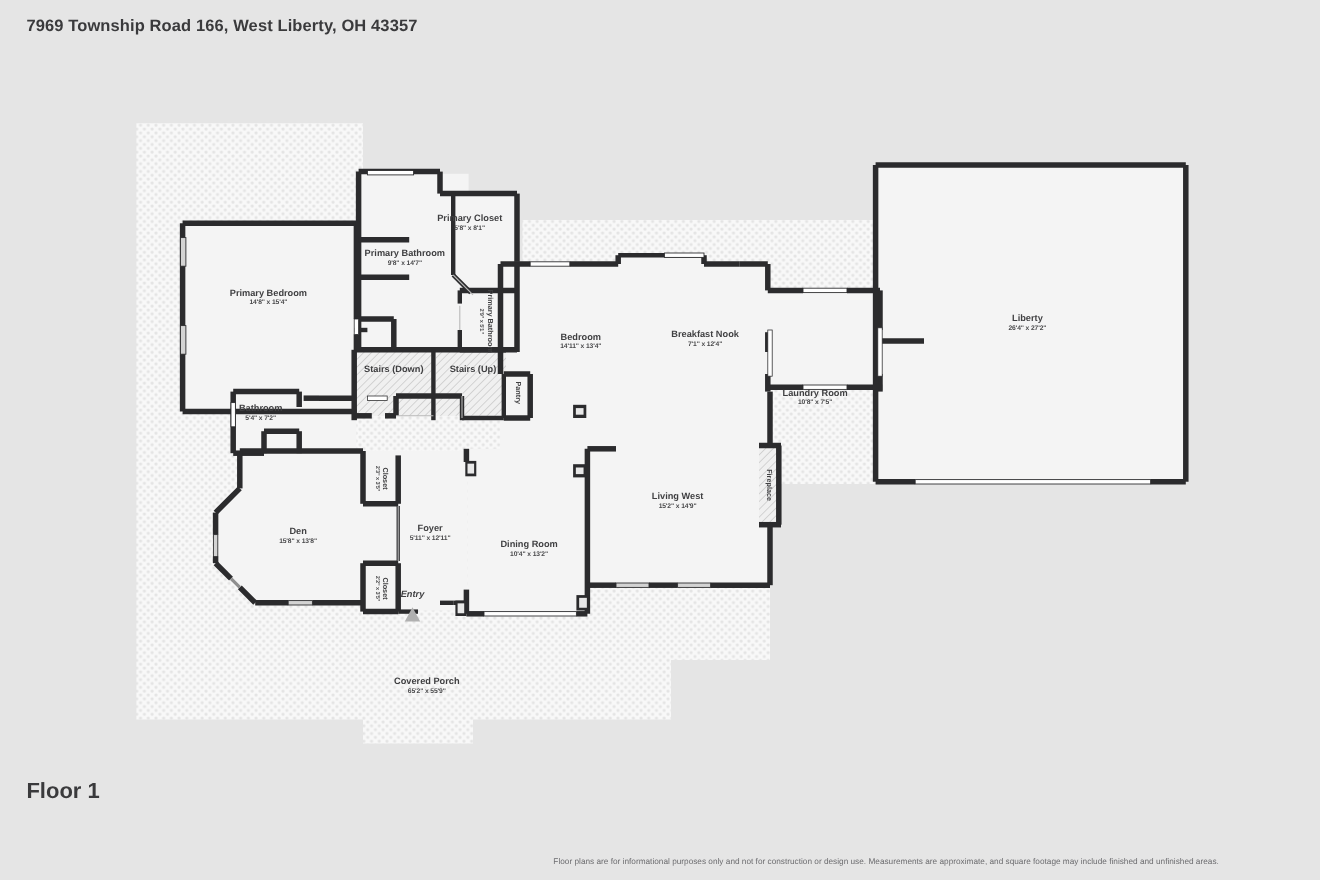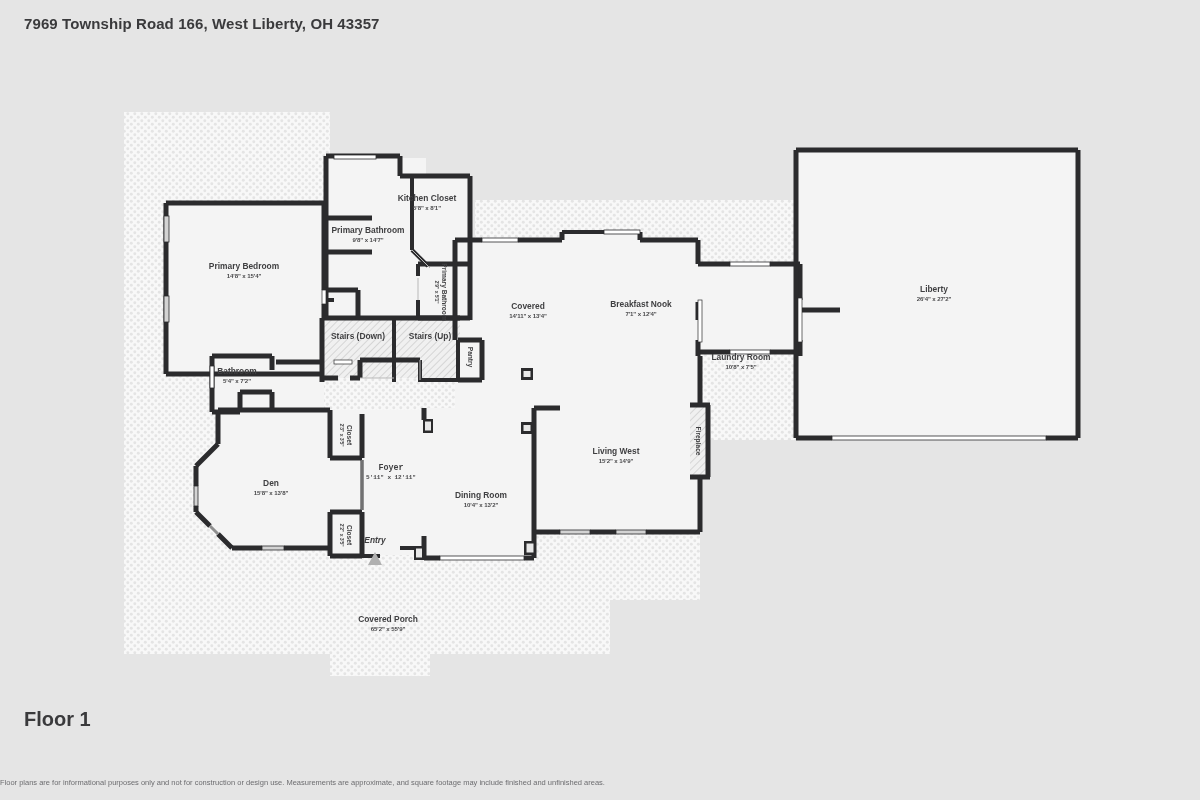--- a/index.html
+++ b/index.html
@@ -27,21 +27,21 @@
     position: absolute;
     left: 24px; top: 708px;
     font-size: 20px;
     font-weight: bold;
     color: #3a3a3c;
   }
   #footer {
     position: absolute;
     left: 0; top: 778px;
     width: 1108px;
-    text-align: left;
+    text-align: right;
     font-size: 7.5px;
     color: #6d6d70;
   }
   #plan {
     position: absolute;
     left: 0; top: 0;
     width: 1200px; height: 800px;
   }
   .rmlabel {
     position: absolute;
@@ -305,42 +305,42 @@
   <div id="room-labels">
       <div class="rmlabel big" style="left: 244px; top: 270px; transform: translate(-50%, -50%);">
         <span class="nm">Primary Bedroom</span>
         <span class="dim">14'8" x 15'4"</span>
       </div>
       <div class="rmlabel big" style="left: 368px; top: 234px; transform: translate(-50%, -50%);">
         <span class="nm">Primary Bathroom</span>
         <span class="dim">9'8" x 14'7"</span>
       </div>
       <div class="rmlabel big" style="left: 427px; top: 202px; transform: translate(-50%, -50%);">
-        <span class="nm">Kitchen Closet</span>
+        <span class="nm">Primary Closet</span>
         <span class="dim">5'8" x 8'1"</span>
       </div>
       <div class="rmlabel small" style="left: 441px; top: 292px; transform: translate(-50%, -50%) rotate(90deg);">
         <span class="nm">Primary Bathroom</span>
         <span class="dim">2'9" x 5'1"</span>
       </div>
       <div class="rmlabel big" style="left: 358px; top: 336px; transform: translate(-50%, -50%);">
         <span class="nm">Stairs (Down)</span>
       </div>
       <div class="rmlabel big" style="left: 430px; top: 336px; transform: translate(-50%, -50%);">
         <span class="nm">Stairs (Up)</span>
       </div>
       <div class="rmlabel small" style="left: 470px; top: 357px; transform: translate(-50%, -50%) rotate(90deg);">
         <span class="nm">Pantry</span>
       </div>
       <div class="rmlabel big" style="left: 237px; top: 375px; transform: translate(-50%, -50%);">
         <span class="nm">Bathroom</span>
         <span class="dim">5'4" x 7'2"</span>
       </div>
       <div class="rmlabel big" style="left: 528px; top: 310px; transform: translate(-50%, -50%);">
-        <span class="nm">Covered</span>
+        <span class="nm">Bedroom</span>
         <span class="dim">14'11" x 13'4"</span>
       </div>
       <div class="rmlabel big" style="left: 641px; top: 308px; transform: translate(-50%, -50%);">
         <span class="nm">Breakfast Nook</span>
         <span class="dim">7'1" x 12'4"</span>
       </div>
       <div class="rmlabel big" style="left: 741px; top: 313px; transform: translate(-50%, -50%); margin-top: 48px;">
         <span class="nm">Laundry Room</span>
         <span class="dim">10'8" x 7'5"</span>
       </div>
@@ -360,21 +360,21 @@
         <span class="dim">15'8" x 13'8"</span>
       </div>
       <div class="rmlabel small" style="left: 346px; top: 435px; transform: translate(-50%, -50%) rotate(90deg);">
         <span class="nm">Closet</span>
         <span class="dim">2'3" x 3'5"</span>
       </div>
       <div class="rmlabel small" style="left: 346px; top: 535px; transform: translate(-50%, -50%) rotate(90deg);">
         <span class="nm">Closet</span>
         <span class="dim">2'2" x 3'5"</span>
       </div>
-      <div class="rmlabel big" style="left: 391px; top: 472px; transform: translate(-50%, -50%); font-family: Liberation Mono, monospace;">
+      <div class="rmlabel big" style="left: 391px; top: 484px; transform: translate(-50%, -50%);">
         <span class="nm">Foyer</span>
         <span class="dim">5'11" x 12'11"</span>
       </div>
       <div class="rmlabel big" style="left: 481px; top: 499px; transform: translate(-50%, -50%);">
         <span class="nm">Dining Room</span>
         <span class="dim">10'4" x 13'2"</span>
       </div>
       <div class="rmlabel big" style="left: 388px; top: 623px; transform: translate(-50%, -50%);">
         <span class="nm">Covered Porch</span>
         <span class="dim">65'2" x 55'9"</span>

